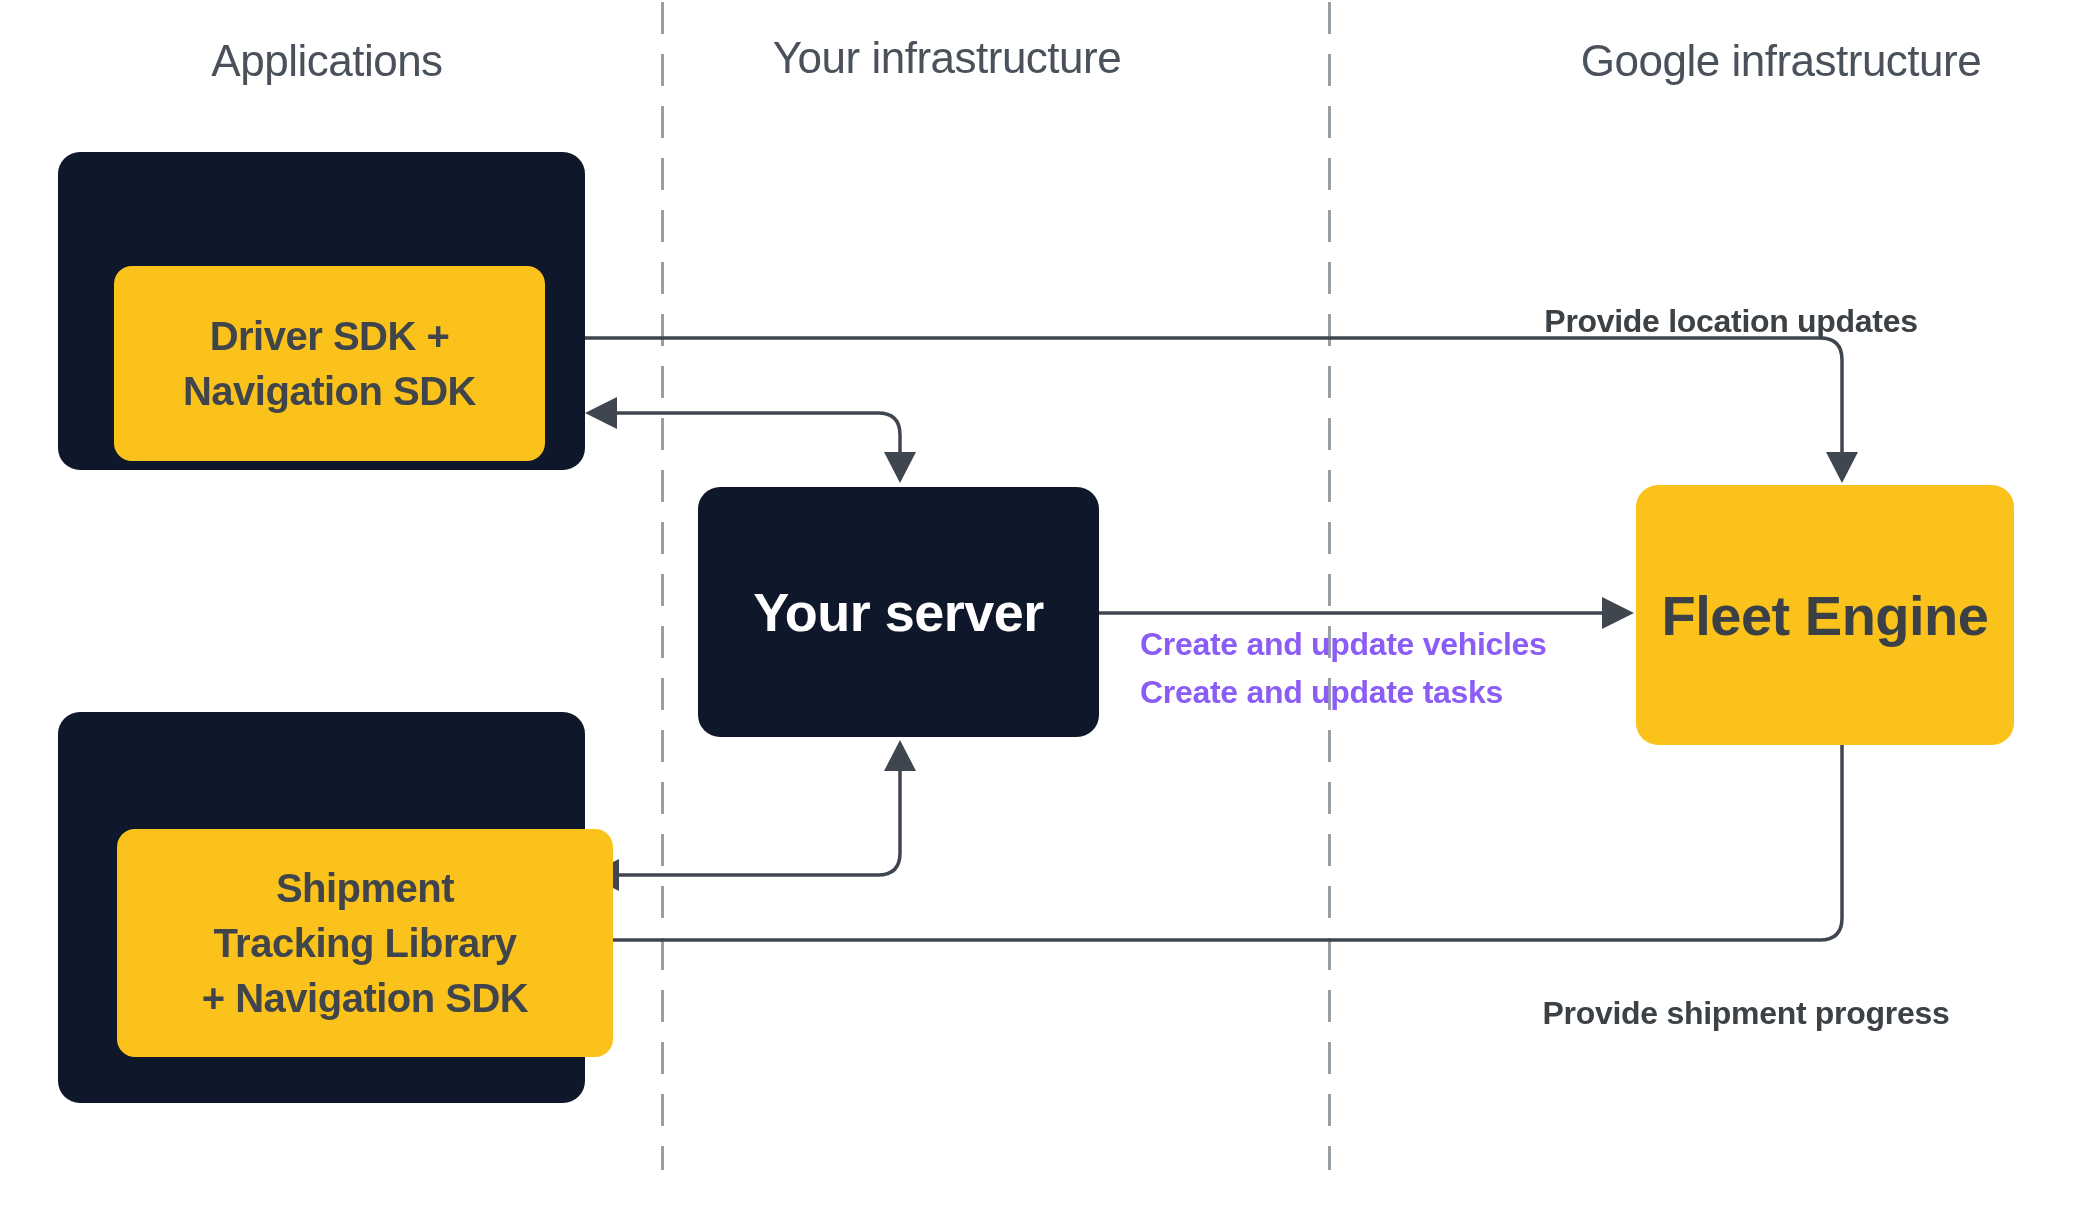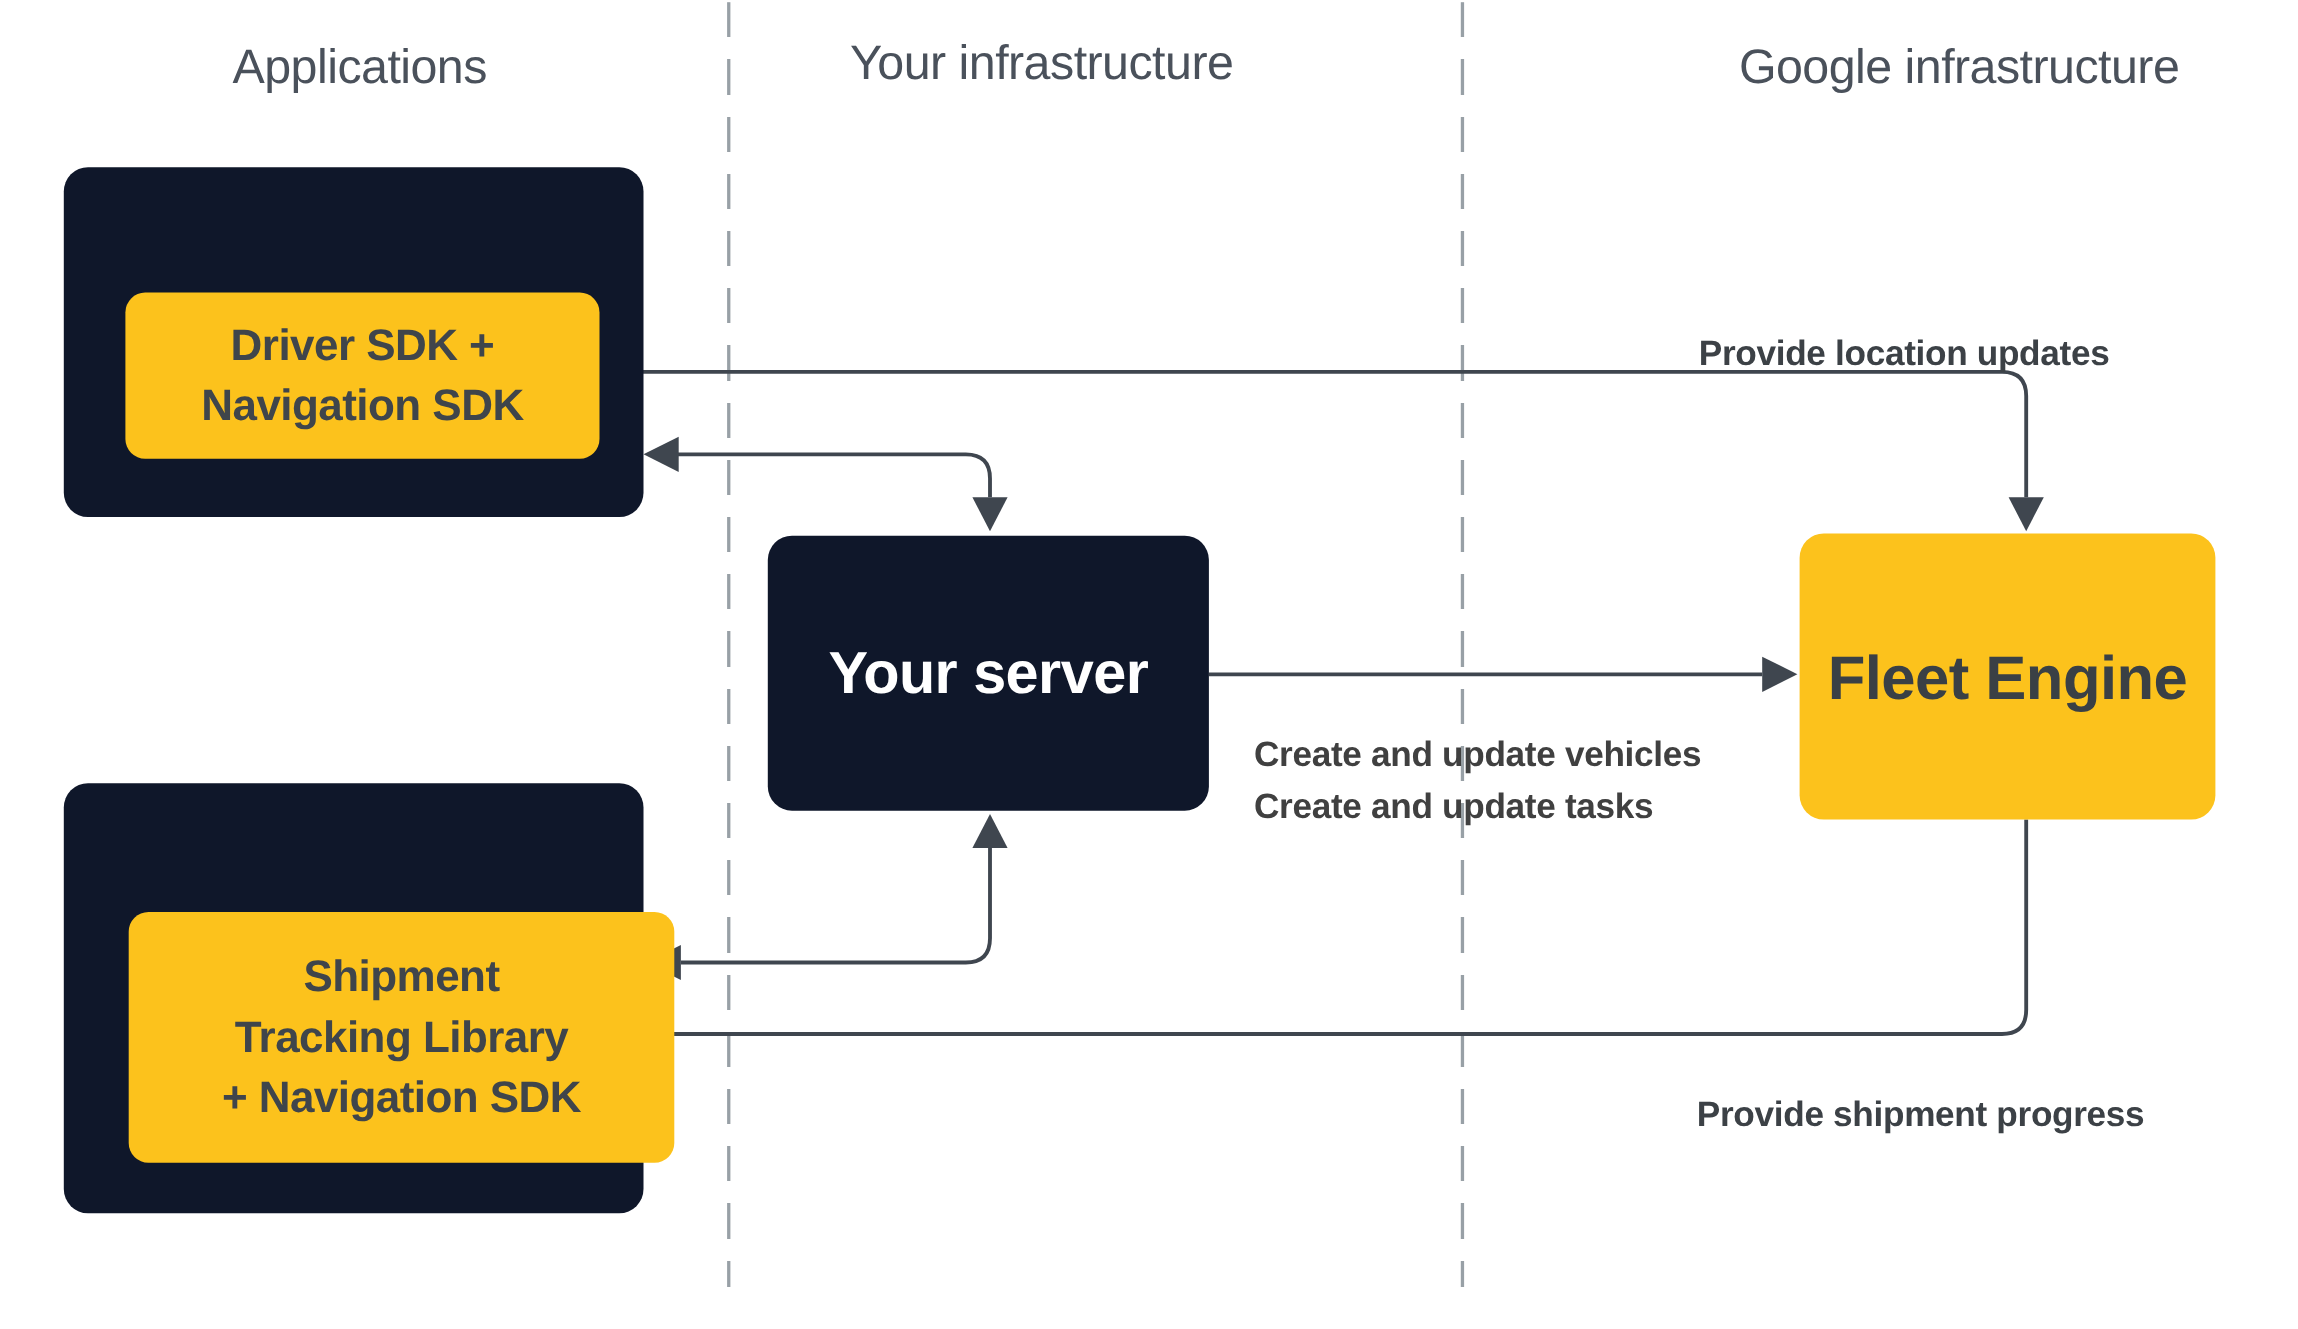--- a/index.html
+++ b/index.html
@@ -99,25 +99,24 @@
     font-size: 32px;
     font-weight: 700;
     color: #3c4146;
     white-space: nowrap;
     letter-spacing: -0.3px;
   }
   .edge-label-left {
     position: absolute;
     font-size: 32px;
     font-weight: 700;
-    color: #404040;
+    color: #8b5cf6;
     line-height: 48px;
     white-space: nowrap;
     letter-spacing: -0.3px;
-    margin-top: 41px;
   }
   
   svg.edges {
     position: absolute;
     left: 0;
     top: 0;
     pointer-events: none;
   }
   svg.edges path {
     fill: none;
@@ -168,21 +167,21 @@
 
     <g>
       <path d="M 1842 745 V 918 Q 1842 940 1820 940 H 575"></path>
       <polygon points="543,940 575,924 575,956"></polygon>
     </g>
   </svg>
 
   <div class="node blue" style="left:58px; top:152px; width:527px; height:318px;">
     <div class="app-title" style="top:185px;">Driver app</div>
   </div>
-  <div class="node yellow sdk-box" style="left:114px; top:266px; width:431px; height:151px;">
+  <div class="node yellow sdk-box" style="left:114px; top:266px; width:431px; height:195px;">
     <span class="sdk-line">Driver SDK +</span>
     <span class="sdk-line">Navigation SDK</span>
   </div>
 
   <div class="node blue" style="left:58px; top:712px; width:527px; height:391px;">
     
   </div>
   <div class="node yellow sdk-box" style="left:117px; top:829px; width:496px; height:228px;">
     <span class="sdk-line">Shipment</span>
     <span class="sdk-line">Tracking Library</span>

